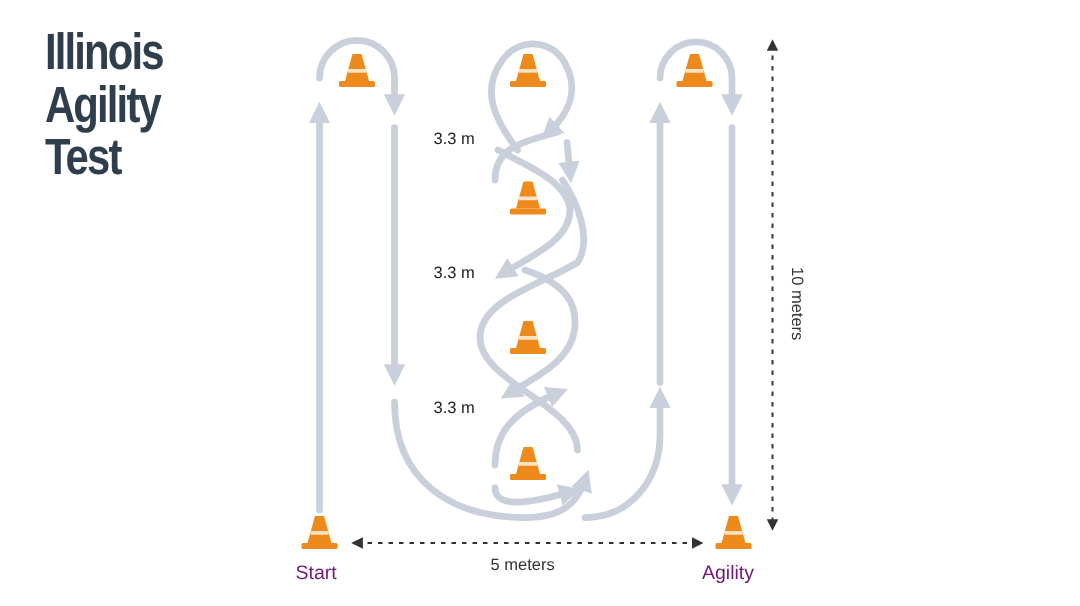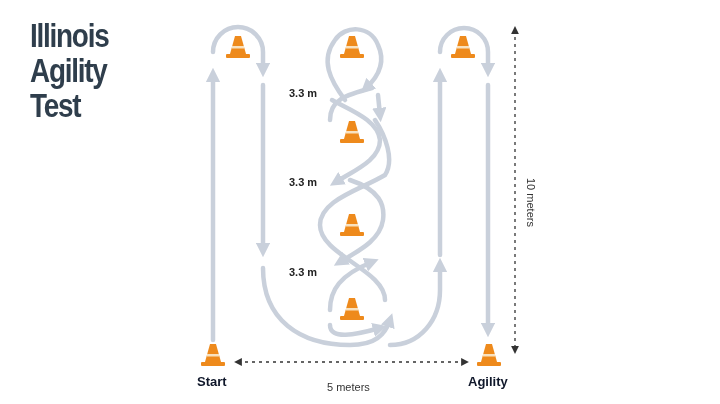--- a/index.html
+++ b/index.html
@@ -9,23 +9,23 @@
       font-family: "Liberation Sans", sans-serif;
       font-weight: bold; color: #2f3e4c;
       font-size: 34px; line-height: 35px;
       letter-spacing: -1.5px;
       transform: scaleX(0.82); transform-origin: left top;
     }
     .title div { display: block; }
     svg.diagram { position: absolute; left: 0; top: 0; }
     .lbl {
       position: absolute; font-family: "Liberation Sans", sans-serif;
-      color: #0f172a; font-weight: bold; white-space: nowrap;
+      color: #701a75; font-weight: normal; white-space: nowrap;
     }
-    .seg-lbl { font-size: 11px; font-weight: bold; color: #222; }
+    .seg-lbl { font-size: 11px; font-weight: normal; color: #222; }
     .end-lbl { font-size: 13px; }
     .dim-lbl { font-size: 11px; font-weight: normal; color: #333; }
     .vert-lbl { transform: rotate(90deg); transform-origin: left top; }
   </style>
 </head>
 <body>
 
 <div class="title">
   <div>Illinois</div>
   <div>Agility</div>
@@ -89,14 +89,14 @@
 
   <line x1="238" y1="362" x2="465" y2="362" stroke="#333" stroke-width="1.3" stroke-dasharray="3,4" marker-start="url(#dah)" marker-end="url(#dah)"></line>
   <line x1="515" y1="30" x2="515" y2="350" stroke="#333" stroke-width="1.3" stroke-dasharray="3,4" marker-start="url(#dah)" marker-end="url(#dah)"></line>
 </svg>
 
 <div class="lbl seg-lbl" style="left:289px; top:87px;">3.3 m</div>
 <div class="lbl seg-lbl" style="left:289px; top:176px;">3.3 m</div>
 <div class="lbl seg-lbl" style="left:289px; top:266px;">3.3 m</div>
 <div class="lbl end-lbl" style="left:197px; top:374px;">Start</div>
 <div class="lbl end-lbl" style="left:468px; top:374px;">Agility</div>
-<div class="lbl dim-lbl" style="left:327px; top:381px;">5 meters</div>
+<div class="lbl dim-lbl" style="left:327px; top:371px;">5 meters</div>
 <div class="lbl dim-lbl vert-lbl" style="left:537px; top:178px;">10 meters</div>
 
 </body></html>

